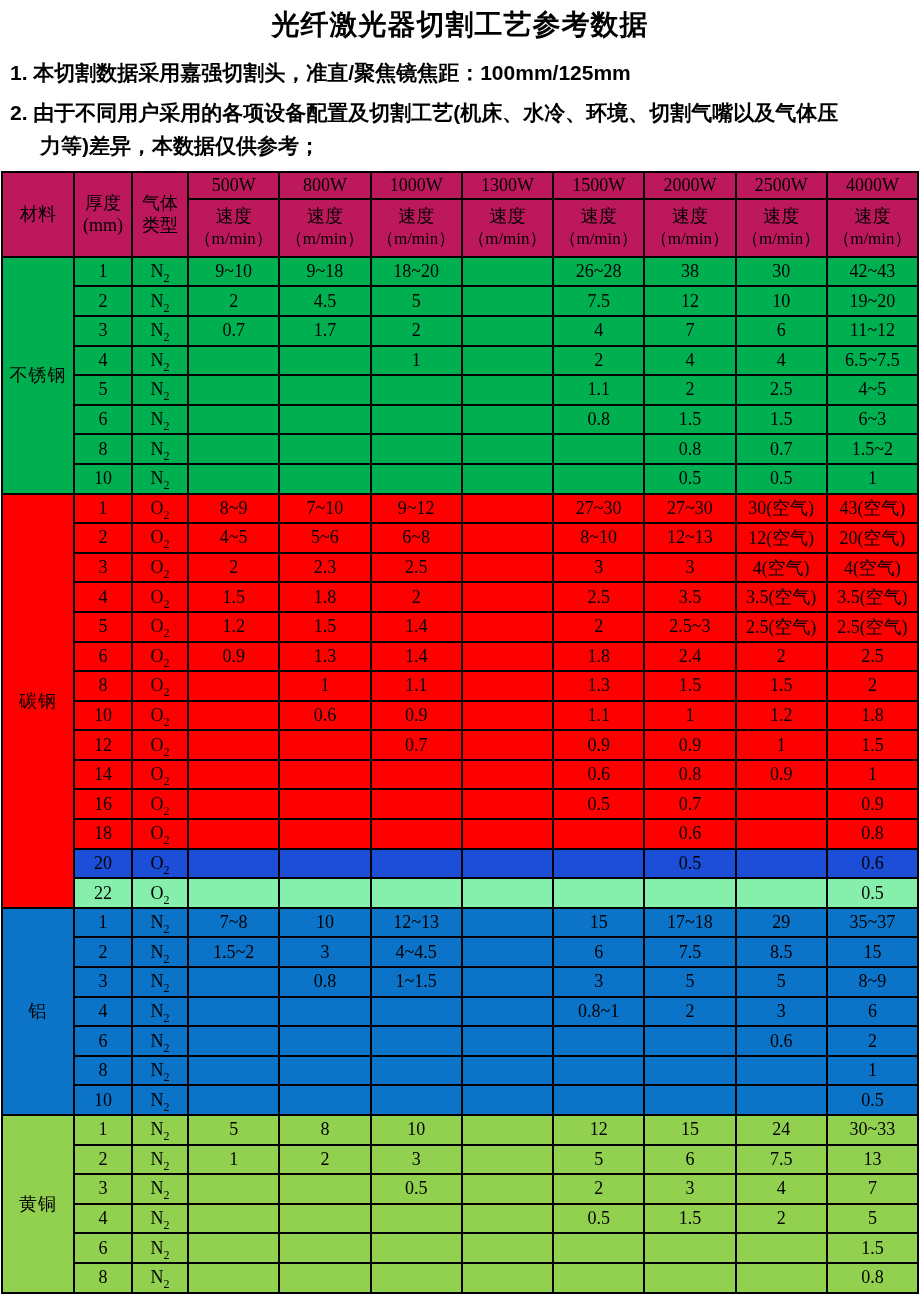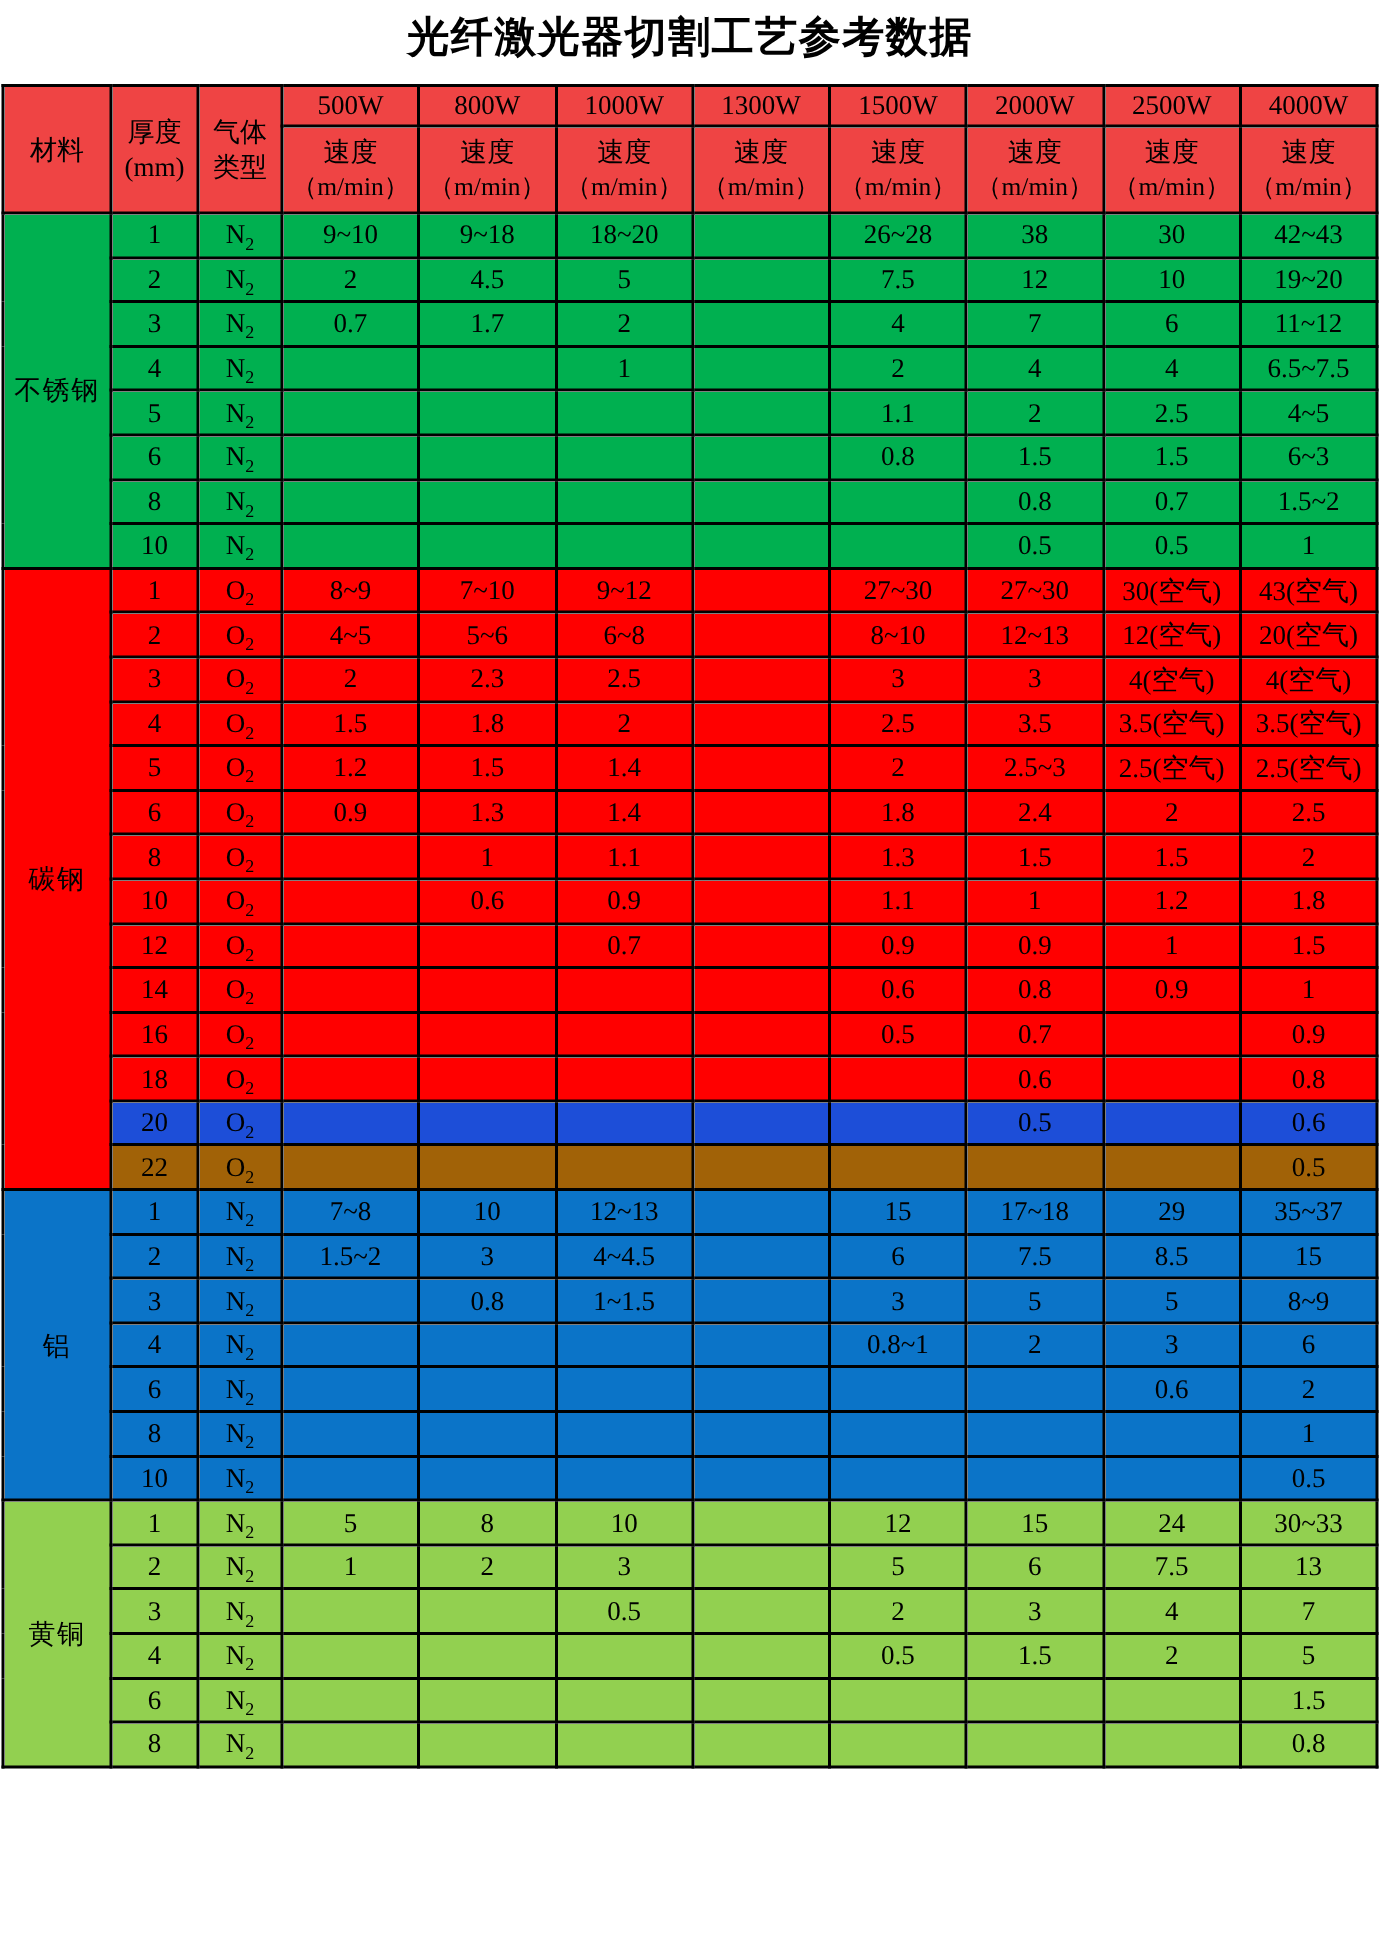--- a/index.html
+++ b/index.html
@@ -22,36 +22,41 @@
   }
   table.process-table{
     width:918px;margin-left:1px;
     border-collapse:collapse;table-layout:fixed;
     font-family:"Liberation Serif","DejaVu Serif",serif;
   }
   .process-table th,.process-table td{
     border:2px solid #000;text-align:center;vertical-align:middle;
     padding:0;overflow:hidden;
   }
-  .process-table thead th{background:#ef4444;font-weight:normal;font-size:18px;}
+  .process-table thead th{background:#be185d;font-weight:normal;font-size:18px;}
   .power-th{font-weight:bold;font-size:19px;height:25px;}
   .speed-th{height:56px;font-size:19px;line-height:1.35;}
   .speed-th .unit{font-size:17px;}
   .hdr-two-line{white-space:pre-line;line-height:1.25;font-size:18px;}
   .process-table tbody tr{height:29.6px;}
   .process-table tbody td{font-size:18px;}
   .material-cell{font-size:18px;letter-spacing:1px;}
   .process-table sub{font-size:12px;line-height:0;}
 </style>
 </head>
 <body>
 
 <div class="page">
   <h1 class="title">光纤激光器切割工艺参考数据</h1>
 
+  <div class="notes">
+    <p>1. 本切割数据采用嘉强切割头，准直/聚焦镜焦距：100mm/125mm</p>
+    <p>2. 由于不同用户采用的各项设备配置及切割工艺(机床、水冷、环境、切割气嘴以及气体压
+力等)差异，本数据仅供参考；</p>
+  </div>
 
   <table class="process-table">
     <colgroup>
       <col style="width:72px">
       <col style="width:58px">
       <col style="width:56px">
       <col>
         <col>
         <col>
         <col>
@@ -359,21 +364,21 @@
           <td>O<sub>2</sub></td>
           <td></td>
           <td></td>
           <td></td>
           <td></td>
           <td></td>
           <td>0.5</td>
           <td></td>
           <td>0.6</td>
         </tr>
-        <tr style="background-color: #a16207;">
+        <tr style="background-color: #86efac;">
           <td>22</td>
           <td>O<sub>2</sub></td>
           <td></td>
           <td></td>
           <td></td>
           <td></td>
           <td></td>
           <td></td>
           <td></td>
           <td>0.5</td>

